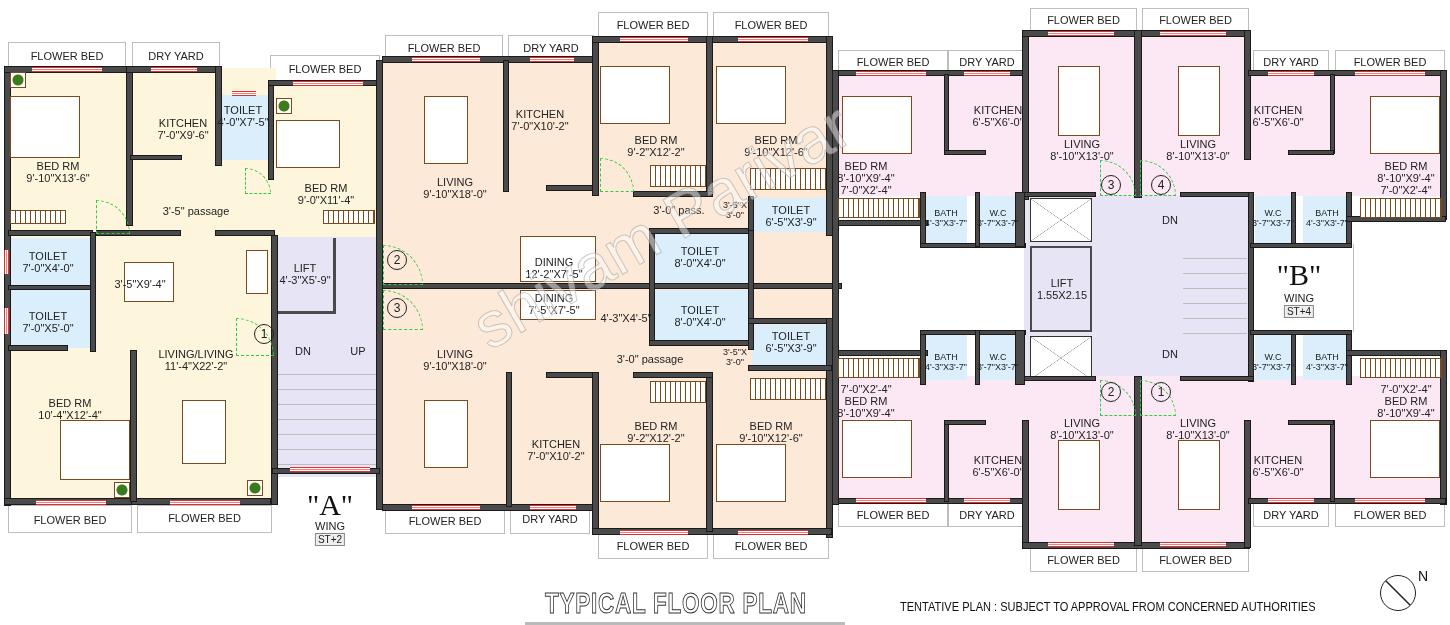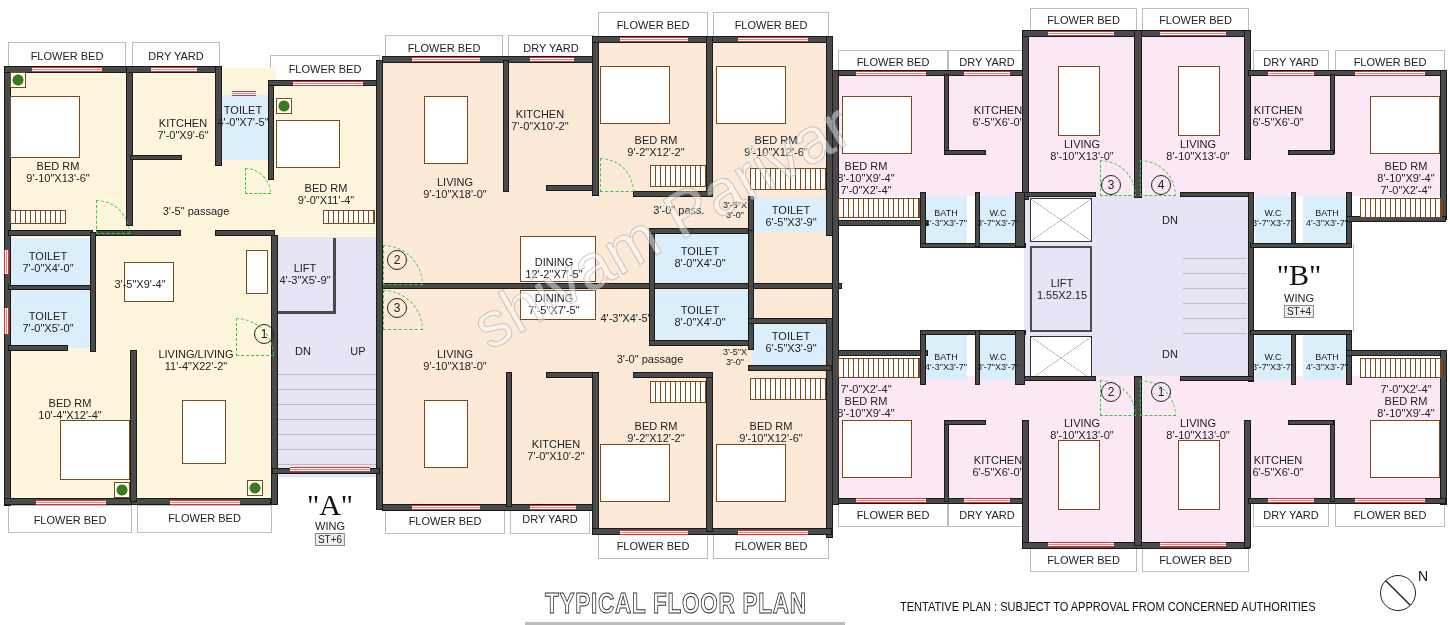--- a/index.html
+++ b/index.html
@@ -380,21 +380,21 @@
     </div>
 
   <div class="lbl" style="left:305px;top:262px;">
       <div>LIFT</div>
       <div>4'-3"X5'-9"</div>
     </div>
   <div class="lbl" style="left:303px;top:345px;">DN</div>
   <div class="lbl" style="left:358px;top:345px;">UP</div>
   <div class="wing-big" style="left:330px;top:490px;">"A"</div>
   <div class="wing-sub" style="left:330px;top:520px;">WING</div>
-  <div class="wing-st" style="left:330px;top:533px;">ST+6</div>
+  <div class="wing-st" style="left:330px;top:533px;">ST+2</div>
 
   <div class="lbl" style="left:455px;top:176px;">
       <div>LIVING</div>
       <div>9'-10"X18'-0"</div>
     </div>
   <div class="lbl" style="left:540px;top:108px;">
       <div>KITCHEN</div>
       <div>7'-0"X10'-2"</div>
     </div>
   <div class="lbl" style="left:656px;top:134px;">

